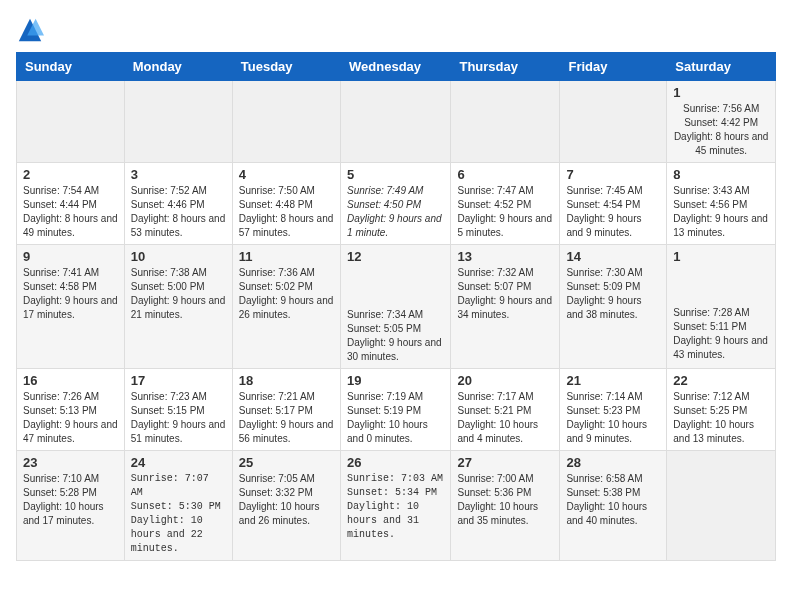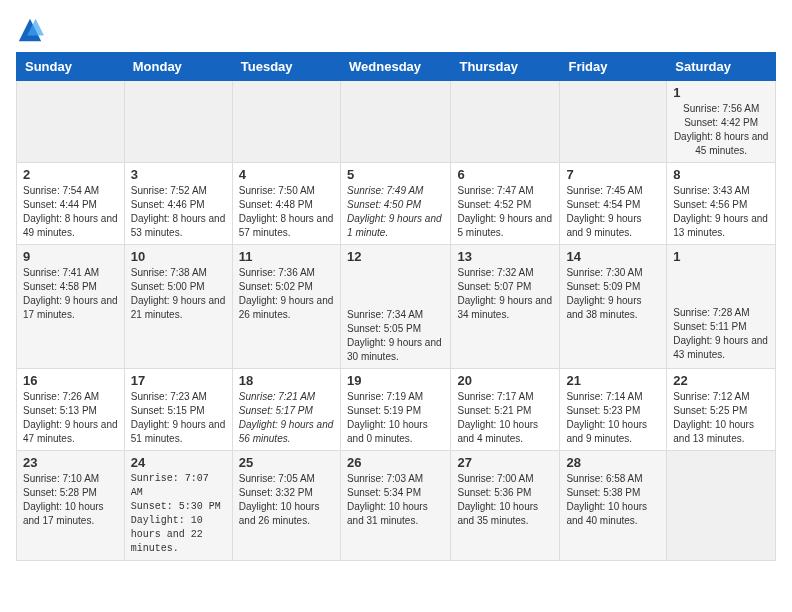--- a/index.html
+++ b/index.html
@@ -232,21 +232,21 @@
 Daylight: 9 hours and 47 minutes.</div>
         </td>
         <td>
           <span class="day-number">17</span>
           <div class="day-info" style="white-space: pre-line;">Sunrise: 7:23 AM
 Sunset: 5:15 PM
 Daylight: 9 hours and 51 minutes.</div>
         </td>
         <td>
           <span class="day-number">18</span>
-          <div class="day-info" style="white-space: pre-line; font-style: italic;">Sunrise: 7:21 AM
+          <div class="day-info" style="white-space: pre-line;">Sunrise: 7:21 AM
 Sunset: 5:17 PM
 Daylight: 9 hours and 56 minutes.</div>
         </td>
         <td>
           <span class="day-number">19</span>
           <div class="day-info" style="white-space: pre-line;">Sunrise: 7:19 AM
 Sunset: 5:19 PM
 Daylight: 10 hours and 0 minutes.</div>
         </td>
         <td>
@@ -282,21 +282,21 @@
 Daylight: 10 hours and 22 minutes.</div>
         </td>
         <td>
           <span class="day-number">25</span>
           <div class="day-info" style="white-space: pre-line;">Sunrise: 7:05 AM
 Sunset: 3:32 PM
 Daylight: 10 hours and 26 minutes.</div>
         </td>
         <td>
           <span class="day-number">26</span>
-          <div class="day-info" style="white-space: pre-line;">Sunrise: 7:03 AM
+          <div class="day-info" style="white-space: pre-line; font-family: Liberation Mono, monospace;">Sunrise: 7:03 AM
 Sunset: 5:34 PM
 Daylight: 10 hours and 31 minutes.</div>
         </td>
         <td>
           <span class="day-number">27</span>
           <div class="day-info" style="white-space: pre-line;">Sunrise: 7:00 AM
 Sunset: 5:36 PM
 Daylight: 10 hours and 35 minutes.</div>
         </td>
         <td>

